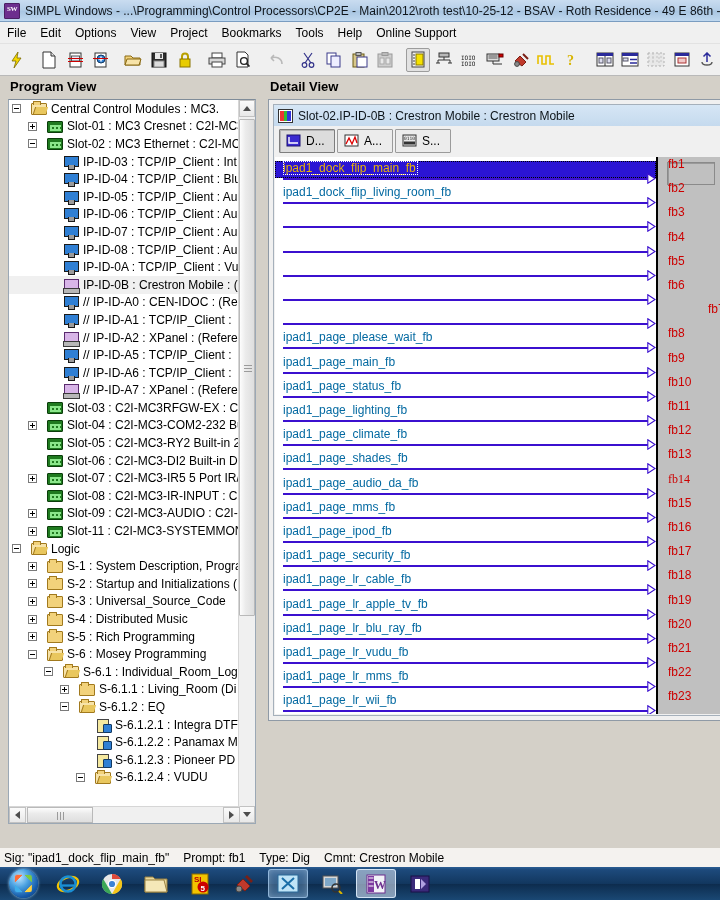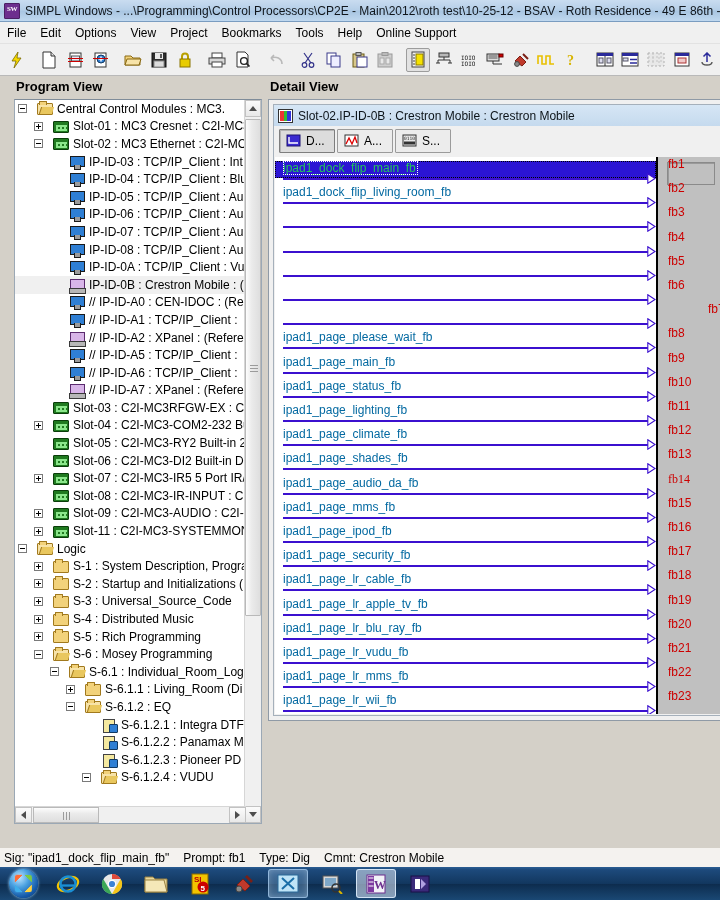--- a/index.html
+++ b/index.html
@@ -64,21 +64,21 @@
   .tbtn svg { display: block; }
   .tsep { width: 7px; }
 
   
   .panel-title {
     font-size: 13px; font-weight: bold; color: #000;
     font-family: "Liberation Sans", sans-serif;
   }
 
   #progview {
-    position: absolute; left: 14px; top: 79px; width: 212px; height: 762px;
+    position: absolute; left: 8px; top: 79px; width: 212px; height: 762px;
   }
   #progview .panel-title { position: absolute; left: 2px; top: 0px; }
   .tree-box {
     position: absolute; left: 0; top: 20px; width: 248px; height: 725px;
     background: #fff; border: 1px solid #9ba8b5; border-top-color:#7f8c99;
     overflow: hidden;
   }
   .tree-scroll { position: absolute; left: 0; top: 0; right: 17px; bottom: 0; overflow: hidden; }
   .tnode {
     height: 17.6px; display: flex; align-items: center;
@@ -256,21 +256,21 @@
     position: absolute; left: 9px; top: 5px; width: 48px; height: 23px;
     background: #c0c0c0; border: 1px solid #8a8a8a;
     box-shadow: inset 1px 1px 0 #9a9a9a;
   }
   .sigrow { position: absolute; left: 0; width: 381px; height: 24px; }
   .signame {
     position: absolute; left: 8px; top: 0px; font-size: 12px; color: #0369a1;
     white-space: nowrap; font-family: "Liberation Sans", sans-serif;
   }
   .sigrow.selected .signame {
-    background: #2b14d4; color: #22c55e; outline: 1px dotted #fff; outline-offset: -1px;
+    background: #2b14d4; color: #eab308; outline: 1px dotted #fff; outline-offset: -1px;
     padding-right: 2px;
   }
   .sigrow.selected .selbar {
     position: absolute; left: 0; top: 0; width: 381px; height: 17px;
     background: #2b14d4; border: 1px dotted #000;
   }
   .wire {
     position: absolute; left: 8px; right: 8px; top: 17px; height: 2px; background: #3b10cf;
   }
   .arrowout {

